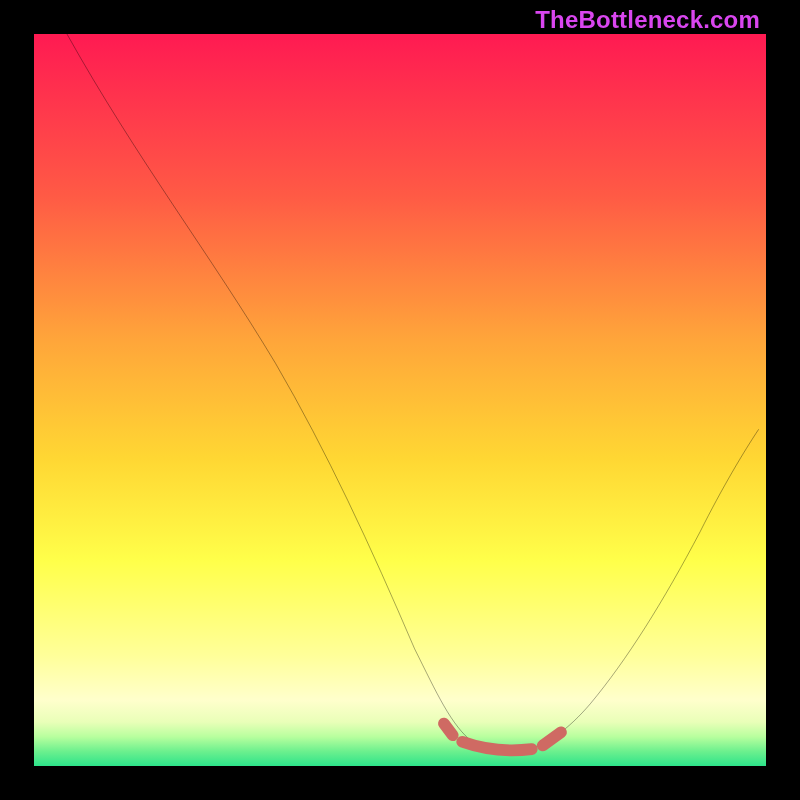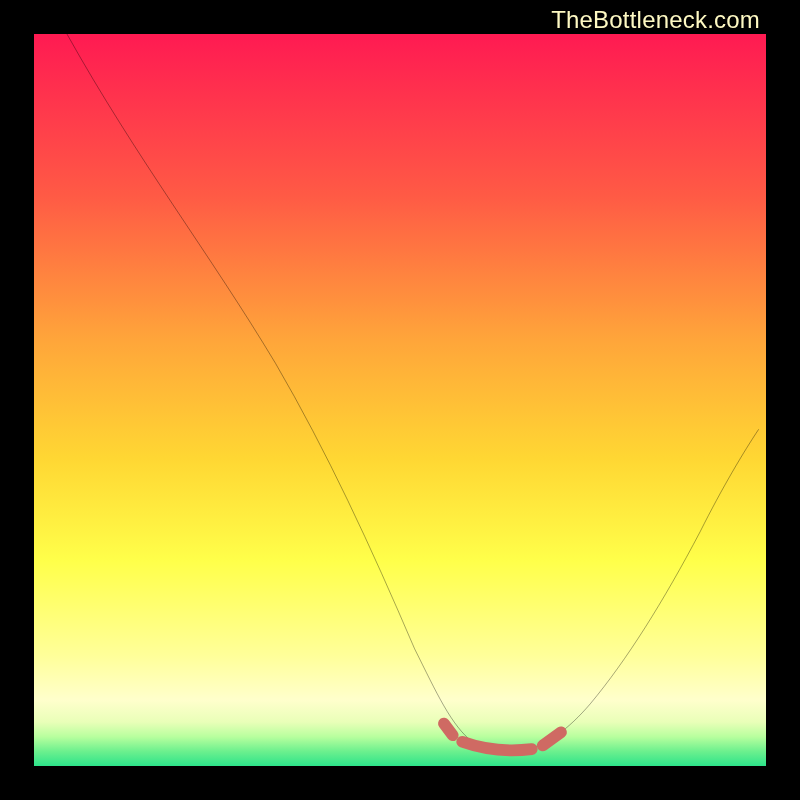--- a/index.html
+++ b/index.html
@@ -36,23 +36,23 @@
     position: absolute;
     left: 0;
     top: 0;
     width: 100%;
     height: 100%;
   }
   .watermark {
     position: absolute;
     top: 6px;
     right: 40px;
-    color: #fef9c3;
+    color: #d946ef;
     font-size: 24px;
-    font-weight: 400;
+    font-weight: 700;
     letter-spacing: 0.2px;
     user-select: none;
   }
 </style>
 </head>
 <body>
 
 <div class="stage">
 
   <div class="plot-area">

